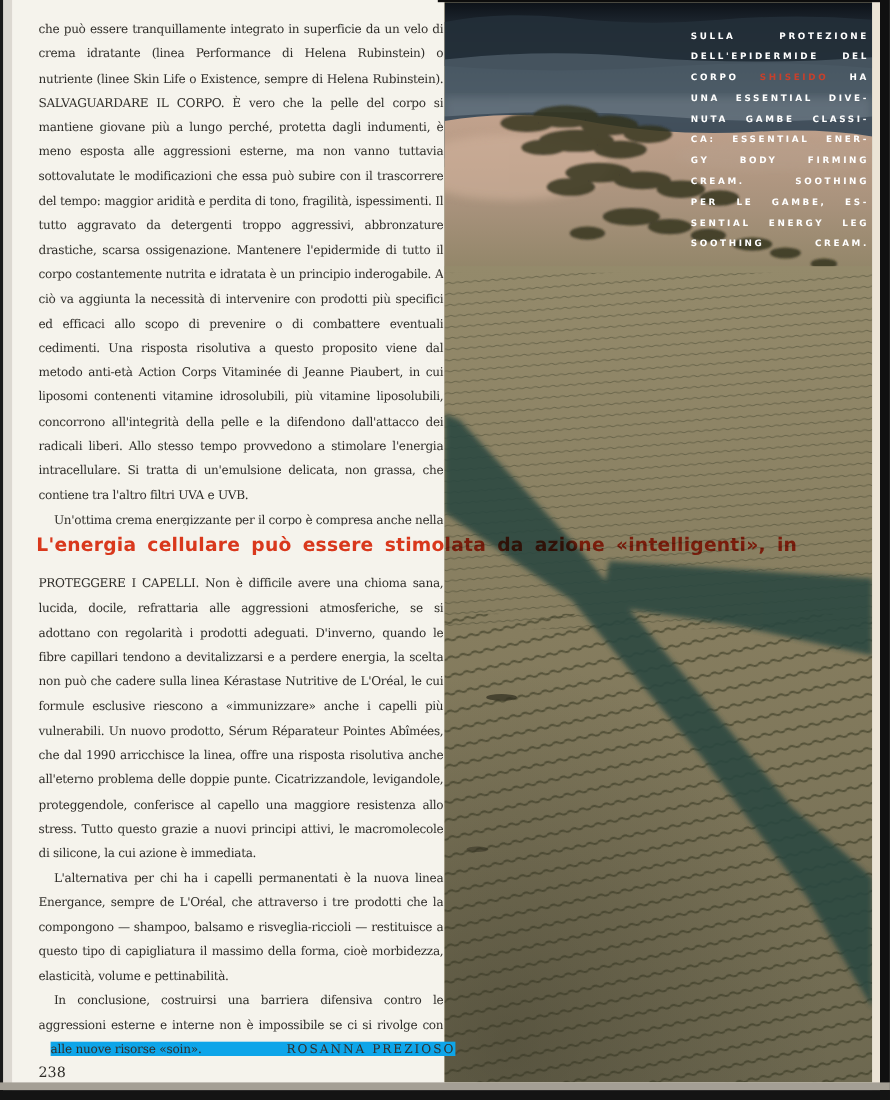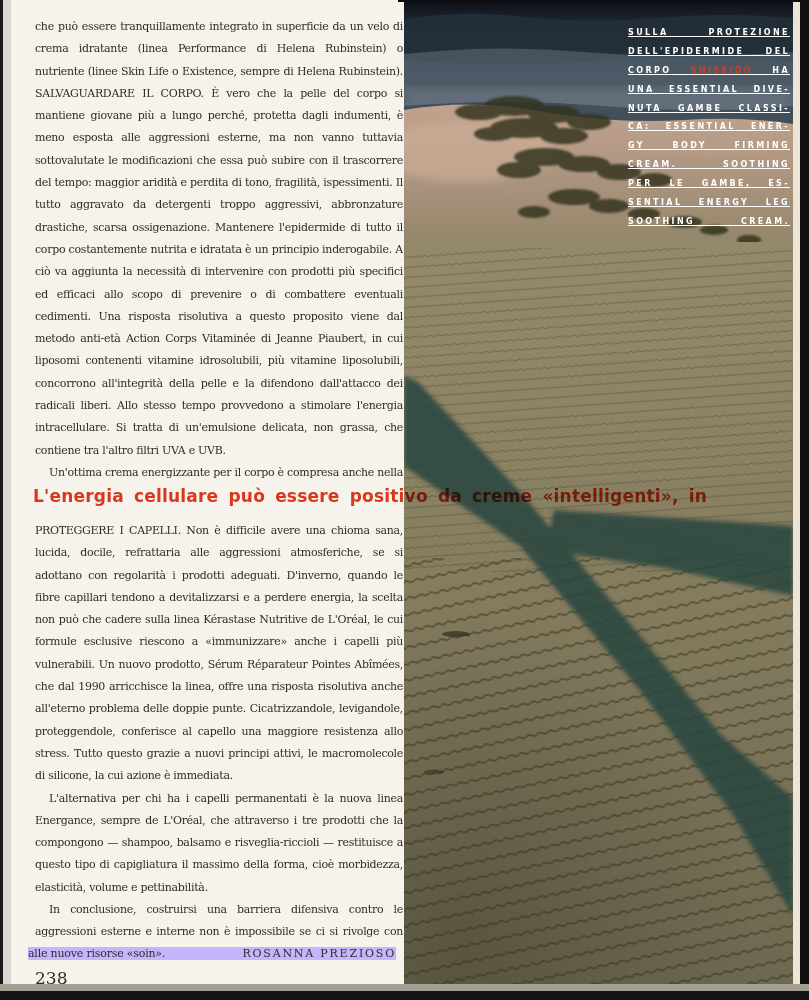--- a/index.html
+++ b/index.html
@@ -29,46 +29,45 @@
   .para.indent{text-indent:14px;}
 
   .headline{
     position:absolute;left:33px;top:486px;width:770px;
     font-family:"DejaVu Sans", sans-serif;font-weight:bold;
     font-size:17px;letter-spacing:0.2px;word-spacing:4px;white-space:nowrap;
     color:#e23a1e;mix-blend-mode:multiply;z-index:6;
   }
 
   .final-row{
-    position:absolute;left:28px;top:947px;width:368px;
+    position:absolute;left:46px;top:947px;width:368px;
     display:flex;justify-content:space-between;align-items:center;
-    font-size:11px;color:#2f2d29;z-index:3;background:#c4b5fd;
+    font-size:11px;color:#2f2d29;z-index:3;background:#0ea5e9;
   }
   .final-row .closing{letter-spacing:-0.2px;}
   .final-row .byline{letter-spacing:1.8px;font-size:11px;}
 
-  .pagenum{position:absolute;left:35px;top:968px;font-size:17px;color:#2f2d29;}
+  .pagenum{position:absolute;left:35px;top:968px;font-size:13px;color:#2f2d29;}
 
   
   .photo{
     position:absolute;left:404px;top:2px;width:389px;height:982px;
     overflow:hidden;background:#867c5e;
   }
   .photo svg{display:block;}
 
   .caption{
     position:absolute;left:224px;top:22px;width:162px;z-index:4;
     font-family:"DejaVu Sans", sans-serif;font-weight:bold;
     font-size:8px;color:#ffffff;letter-spacing:2.4px;
   }
   .cap-line{
     height:18.9px;line-height:18.9px;
     text-align:justify;text-align-last:justify;
     white-space:nowrap;
-    text-decoration:underline;
   }
   .cap-brand{color:#c8402c;}
 </style>
 </head>
 <body>
 
 <div>
 
   <div class="photo">
     <svg width="389" height="982" viewBox="0 0 389 982">
@@ -174,21 +173,21 @@
         <div class="cap-line">SENTIAL ENERGY LEG</div>
         <div class="cap-line">SOOTHING CREAM.</div>
       </div>
   </div>
 
   <div class="col" id="block1">
       <div class="para">che può essere tranquillamente integrato in superficie da un velo di crema idratante (linea Performance di Helena Rubinstein) o nutriente (linee Skin Life o Existence, sempre di Helena Rubinstein). SALVAGUARDARE IL CORPO. È vero che la pelle del corpo si mantiene giovane più a lungo perché, protetta dagli indumenti, è meno esposta alle aggressioni esterne, ma non vanno tuttavia sottovalutate le modificazioni che essa può subire con il trascorrere del tempo: maggior aridità e perdita di tono, fragilità, ispessimenti. Il tutto aggravato da detergenti troppo aggressivi, abbronzature drastiche, scarsa ossigenazione. Mantenere l'epidermide di tutto il corpo costantemente nutrita e idratata è un principio inderogabile. A ciò va aggiunta la necessità di intervenire con prodotti più specifici ed efficaci allo scopo di prevenire o di combattere eventuali cedimenti. Una risposta risolutiva a questo proposito viene dal metodo anti-età Action Corps Vitaminée di Jeanne Piaubert, in cui liposomi contenenti vitamine idrosolubili, più vitamine liposolubili, concorrono all'integrità della pelle e la difendono dall'attacco dei radicali liberi. Allo stesso tempo provvedono a stimolare l'energia intracellulare. Si tratta di un'emulsione delicata, non grassa, che contiene tra l'altro filtri UVA e UVB.</div>
       <div class="para indent">Un'ottima crema energizzante per il corpo è compresa anche nella linea Essential Energy Body Care di Shiseido. Si tratta della Body Firming Cream. Ideale per il massaggio, serve a elasticizzare</div>
     </div>
 
-  <div class="headline">L'energia cellulare può essere positivo da creme «intelligenti», in</div>
+  <div class="headline">L'energia cellulare può essere stimolata da azione «intelligenti», in</div>
 
   <div class="col" id="block2">
       <div class="para">PROTEGGERE I CAPELLI. Non è difficile avere una chioma sana, lucida, docile, refrattaria alle aggressioni atmosferiche, se si adottano con regolarità i prodotti adeguati. D'inverno, quando le fibre capillari tendono a devitalizzarsi e a perdere energia, la scelta non può che cadere sulla linea Kérastase Nutritive de L'Oréal, le cui formule esclusive riescono a «immunizzare» anche i capelli più vulnerabili. Un nuovo prodotto, Sérum Réparateur Pointes Abîmées, che dal 1990 arricchisce la linea, offre una risposta risolutiva anche all'eterno problema delle doppie punte. Cicatrizzandole, levigandole, proteggendole, conferisce al capello una maggiore resistenza allo stress. Tutto questo grazie a nuovi principi attivi, le macromolecole di silicone, la cui azione è immediata.</div>
       <div class="para indent">L'alternativa per chi ha i capelli permanentati è la nuova linea Energance, sempre de L'Oréal, che attraverso i tre prodotti che la compongono — shampoo, balsamo e risveglia-riccioli — restituisce a questo tipo di capigliatura il massimo della forma, cioè morbidezza, elasticità, volume e pettinabilità.</div>
       <div class="para indent">In conclusione, costruirsi una barriera difensiva contro le aggressioni esterne e interne non è impossibile se ci si rivolge con atteggiamento positivo, ma al tempo stesso altamente selettivo,</div>
     </div>
 
   <div class="final-row">
     <span class="closing">alle nuove risorse «soin».</span>
     <span class="byline">ROSANNA PREZIOSO</span>

